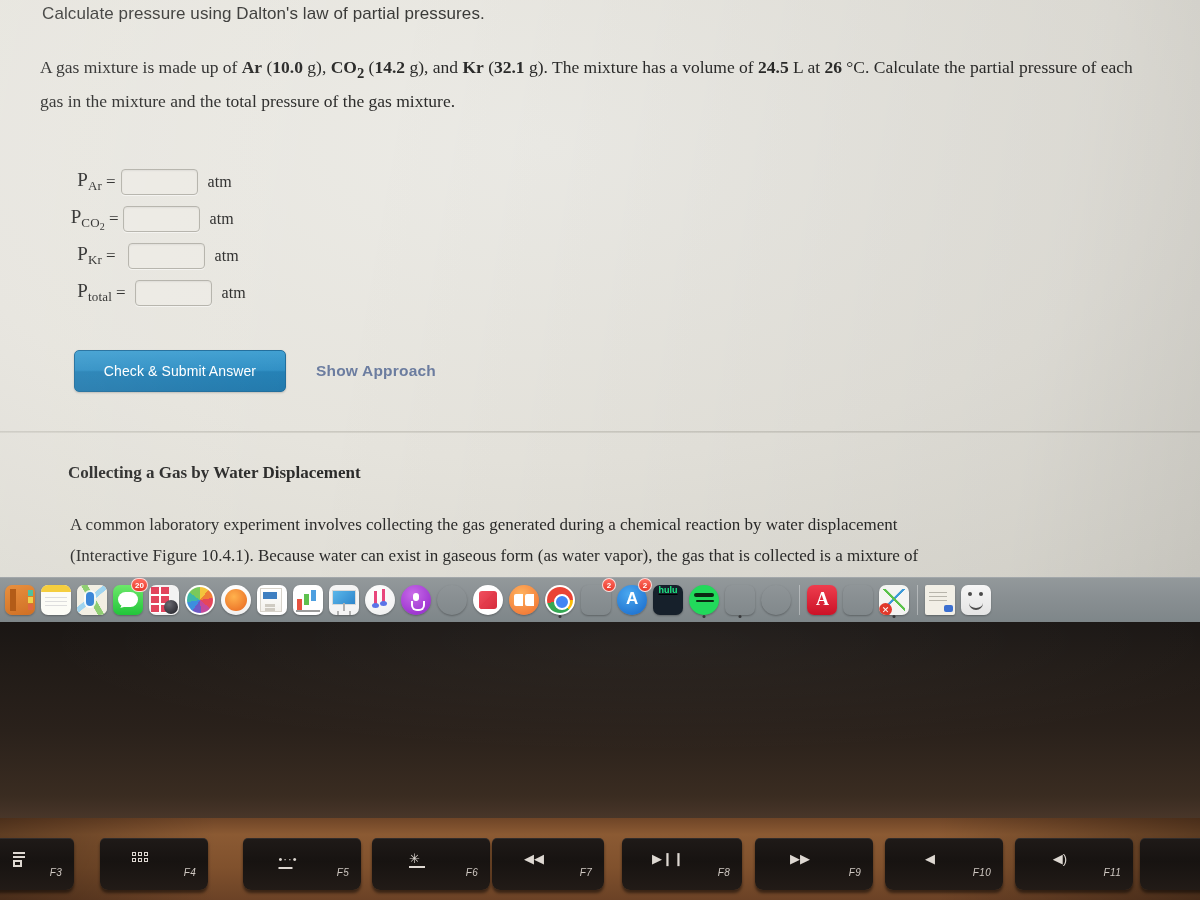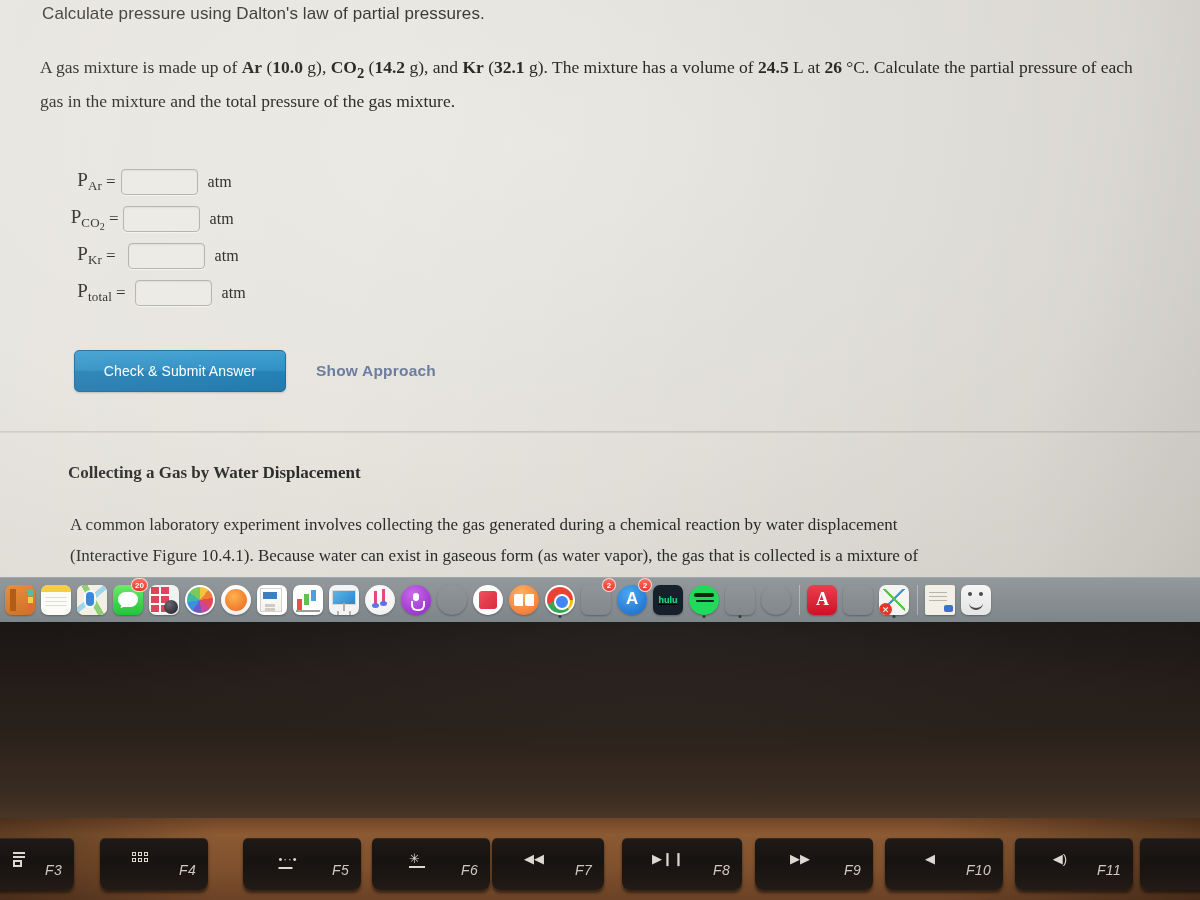--- a/index.html
+++ b/index.html
@@ -191,21 +191,21 @@
                      background:#fff; border-radius:2px 0 0 2px;
                      box-shadow: 11px 0 0 #fff; }
   .i-chrome { background:#fff; }
   .i-chrome::before { content:""; position:absolute; inset:2px; border-radius:50%;
     background: conic-gradient(from -30deg, #ea4335 0 120deg, #fbbc05 120deg 165deg, #34a853 165deg 285deg, #ea4335 285deg 360deg); }
   .i-chrome::after { content:""; position:absolute; left:9px; top:9px; width:12px; height:12px;
                      border-radius:50%; background:#4285f4; border:2px solid #fff; }
   .i-appstore2 { background: radial-gradient(circle at 40% 30%,#4aa8f0,#1667c9); }
   .i-appstore2::before { content:"A"; position:absolute; left:9px; top:4px; color:#fff;
                          font-family:"Liberation Sans",sans-serif; font-size:17px; font-weight:bold; }
-  .i-hulu { background:#16202b; display:flex; align-items:center; justify-content:center;text-decoration:underline; }
+  .i-hulu { background:#16202b; display:flex; align-items:flex-start; justify-content:center;text-decoration:underline; }
   .i-hulu span { color:#1ce783; font-family:"Liberation Sans",sans-serif; font-size:9px; font-weight:bold; }
   .i-spotify { background:#22d95b; }
   .i-spotify::before { content:""; position:absolute; left:5px; top:8px; width:20px; height:4px;
                        border-radius:3px; background:#0b2a12;
                        box-shadow: 1px 6px 0 -1px #0b2a12, 2px 11px 0 -2px #0b2a12; }
   .i-acrobat { background: linear-gradient(180deg,#ee3d4e,#cc1227); }
   .i-acrobat::before { content:"A"; position:absolute; left:9px; top:4px; color:#fff;
                        font-family:"Liberation Serif",serif; font-size:18px; font-weight:bold; }
   .i-connect { background:#f4f4f2; }
   .i-connect::before { content:""; position:absolute; left:4px; top:4px; width:22px; height:22px;
@@ -242,21 +242,21 @@
     position: absolute; top: 838px; height: 52px;
     background: linear-gradient(180deg,#1f1a18 0%,#171311 45%,#221b17 100%);
     border-radius: 5px 5px 8px 8px;
     box-shadow: 0 3px 3px rgba(0,0,0,.5), inset 0 1px 0 rgba(255,255,255,.08);
     display: flex; align-items: center; justify-content: center;
     cursor: pointer;
   }
   .fkey .fglyph { position:absolute; left:50%; top:14px; transform: translateX(-50%) translateX(-14px);
                   color:#ded8d2; font-family:"Liberation Sans",sans-serif; font-size:13px; line-height:1; }
   .fkey .flabel { position:absolute; right:12px; bottom:12px; color:#cfc8c2;
-                  font-family:"Liberation Sans",sans-serif; font-size:14px; font-style:italic; letter-spacing:.3px; }
+                  font-family:"Liberation Sans",sans-serif; font-size:10px; font-style:italic; letter-spacing:.3px; }
   .fkey.partial-left { border-radius:0 5px 8px 0; }
   .fkey.partial-right { border-radius:5px 0 0 8px; }
 
   
   .g-grid { display:grid; grid-template-columns: repeat(3, 4px); grid-gap:2px; }
   .g-grid i { display:block; width:4px; height:4px; border:1px solid #ded8d2; }
 </style>
 </head>
 <body>
 

